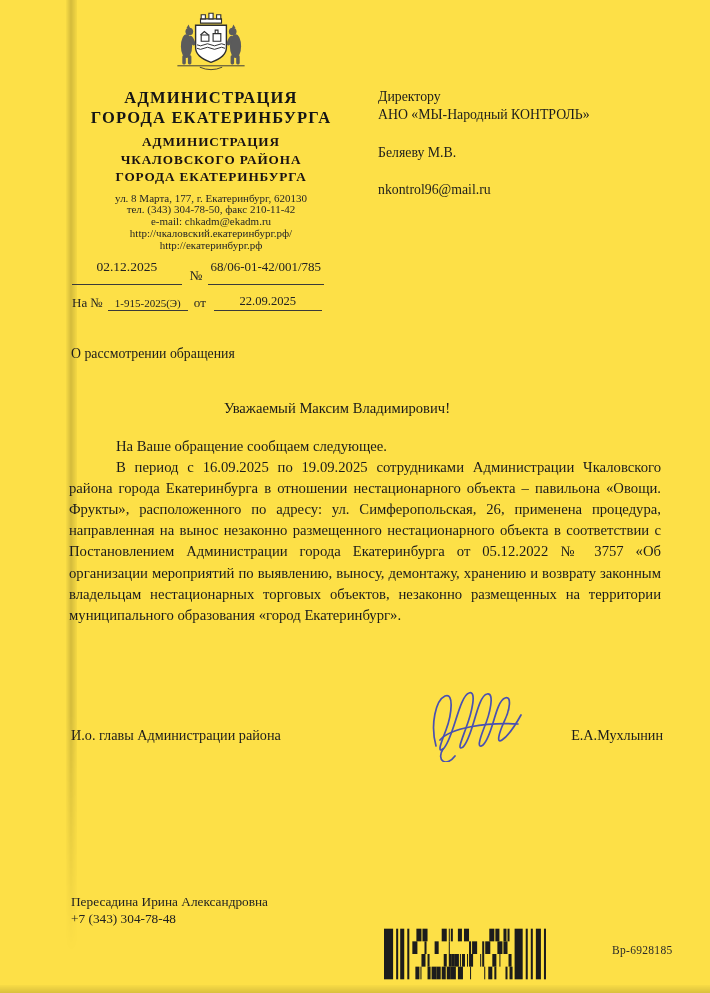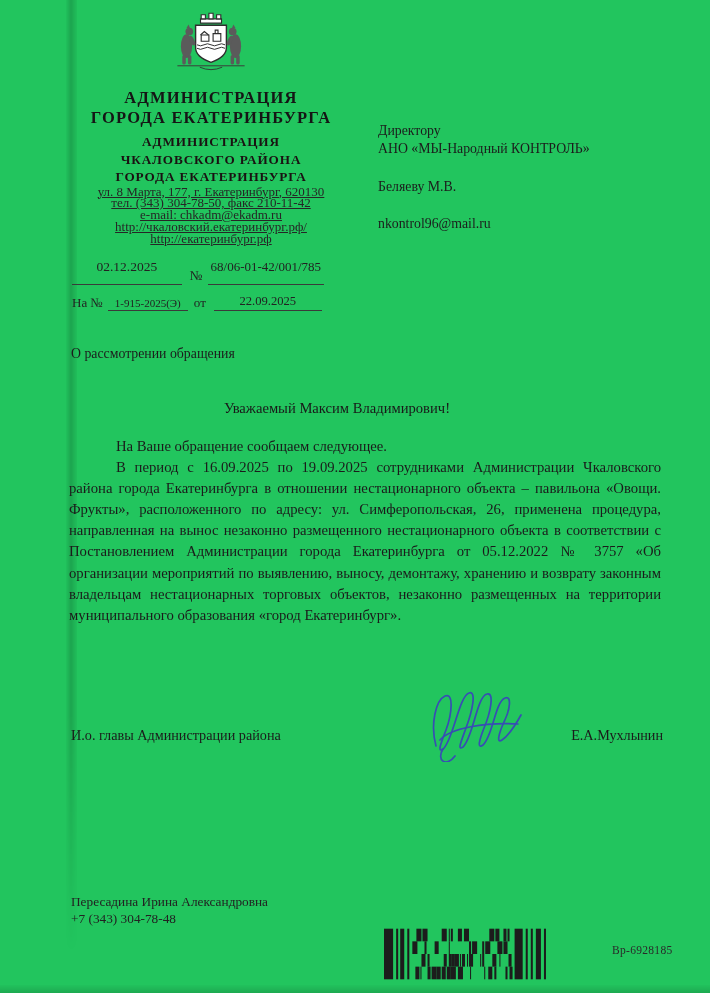--- a/index.html
+++ b/index.html
@@ -5,55 +5,55 @@
   html,body{margin:0;padding:0;}
   body{
     width:710px;height:993px;
     background:#fdfdfd;
     font-family:"Liberation Serif","DejaVu Serif",serif;
     color:#1d1d1d;
     position:relative;
     overflow:hidden;
     -webkit-font-smoothing:antialiased;
   }
-  .scan-page{position:absolute;inset:0;background:#22c55e;}
+  .scan-page{position:absolute;inset:0;background:#fde047;}
   .edge-left{
     position:absolute;left:66px;top:0;width:11px;height:952px;
     background:linear-gradient(90deg,rgba(0,0,0,0.02),rgba(0,0,0,0.16) 45%,rgba(0,0,0,0.03));
     -webkit-mask-image:linear-gradient(#000 75%,transparent);
             mask-image:linear-gradient(#000 75%,transparent);
   }
   .edge-bottom{
     position:absolute;left:0;right:0;bottom:0;height:8px;
     background:linear-gradient(rgba(0,0,0,0.02),rgba(0,0,0,0.14));
   }
 
   
   .letterhead{position:absolute;left:72px;top:8px;width:278px;text-align:center;}
   .emblem{width:84px;height:68px;margin:0 auto;}
   .org1{font-weight:bold;font-size:16.5px;line-height:20px;letter-spacing:1.2px;color:#151515;margin-top:8px;}
   .org2{font-weight:bold;font-size:13.2px;line-height:17.5px;letter-spacing:0.9px;color:#1a1212;margin-top:5px;}
-  .addr{font-size:13px;line-height:11.8px;color:#262626;margin-top:0;text-decoration:underline;}
+  .addr{font-size:11px;line-height:11.8px;color:#262626;margin-top:7px;}
 
   
   .ref{position:absolute;left:72px;top:259px;width:252px;font-size:13.5px;color:#222;}
   .ref-top{display:flex;align-items:flex-end;}
   .ref-cell{text-align:center;}
   .ref-cell .line{border-bottom:1.2px solid #3a3a3a;margin-top:9px;}
   .ref-date-cell{width:113px;}
   .ref-num-cell{width:120px;font-size:13px;}
   .ref-no{margin:0 5px 0 8px;padding-bottom:1px;font-size:13.5px;}
   .ref-bottom{margin-top:9px;display:flex;align-items:flex-end;font-size:13px;}
   .ref-bottom .lbl{white-space:nowrap;}
   .ul-val{display:inline-block;border-bottom:1.2px solid #3a3a3a;text-align:center;padding:0 2px 1px 2px;}
   .ul-reply{min-width:76px;margin:0 6px 0 5px;font-size:11px;}
   .ul-date{min-width:104px;margin-left:8px;font-size:12.6px;}
 
   
-  .recipient{position:absolute;left:378px;top:88px;font-size:13.8px;line-height:18px;color:#1c1c1c;margin-top:34px;}
+  .recipient{position:absolute;left:378px;top:88px;font-size:13.8px;line-height:18px;color:#1c1c1c;}
   .recipient .gap-sm{height:20px;}
   .recipient .gap-md{height:19px;}
 
   
   .subject{position:absolute;left:71px;top:346px;font-size:13.8px;color:#1c1c1c;}
   .salutation{position:absolute;left:72px;top:400px;width:530px;text-align:center;font-size:14.6px;color:#191919;}
 
   
   .body-text{position:absolute;left:69px;top:436px;width:592px;font-size:14.7px;line-height:21.1px;text-align:justify;color:#1b1b1b;}
   .body-text p{margin:0;text-indent:47px;}

